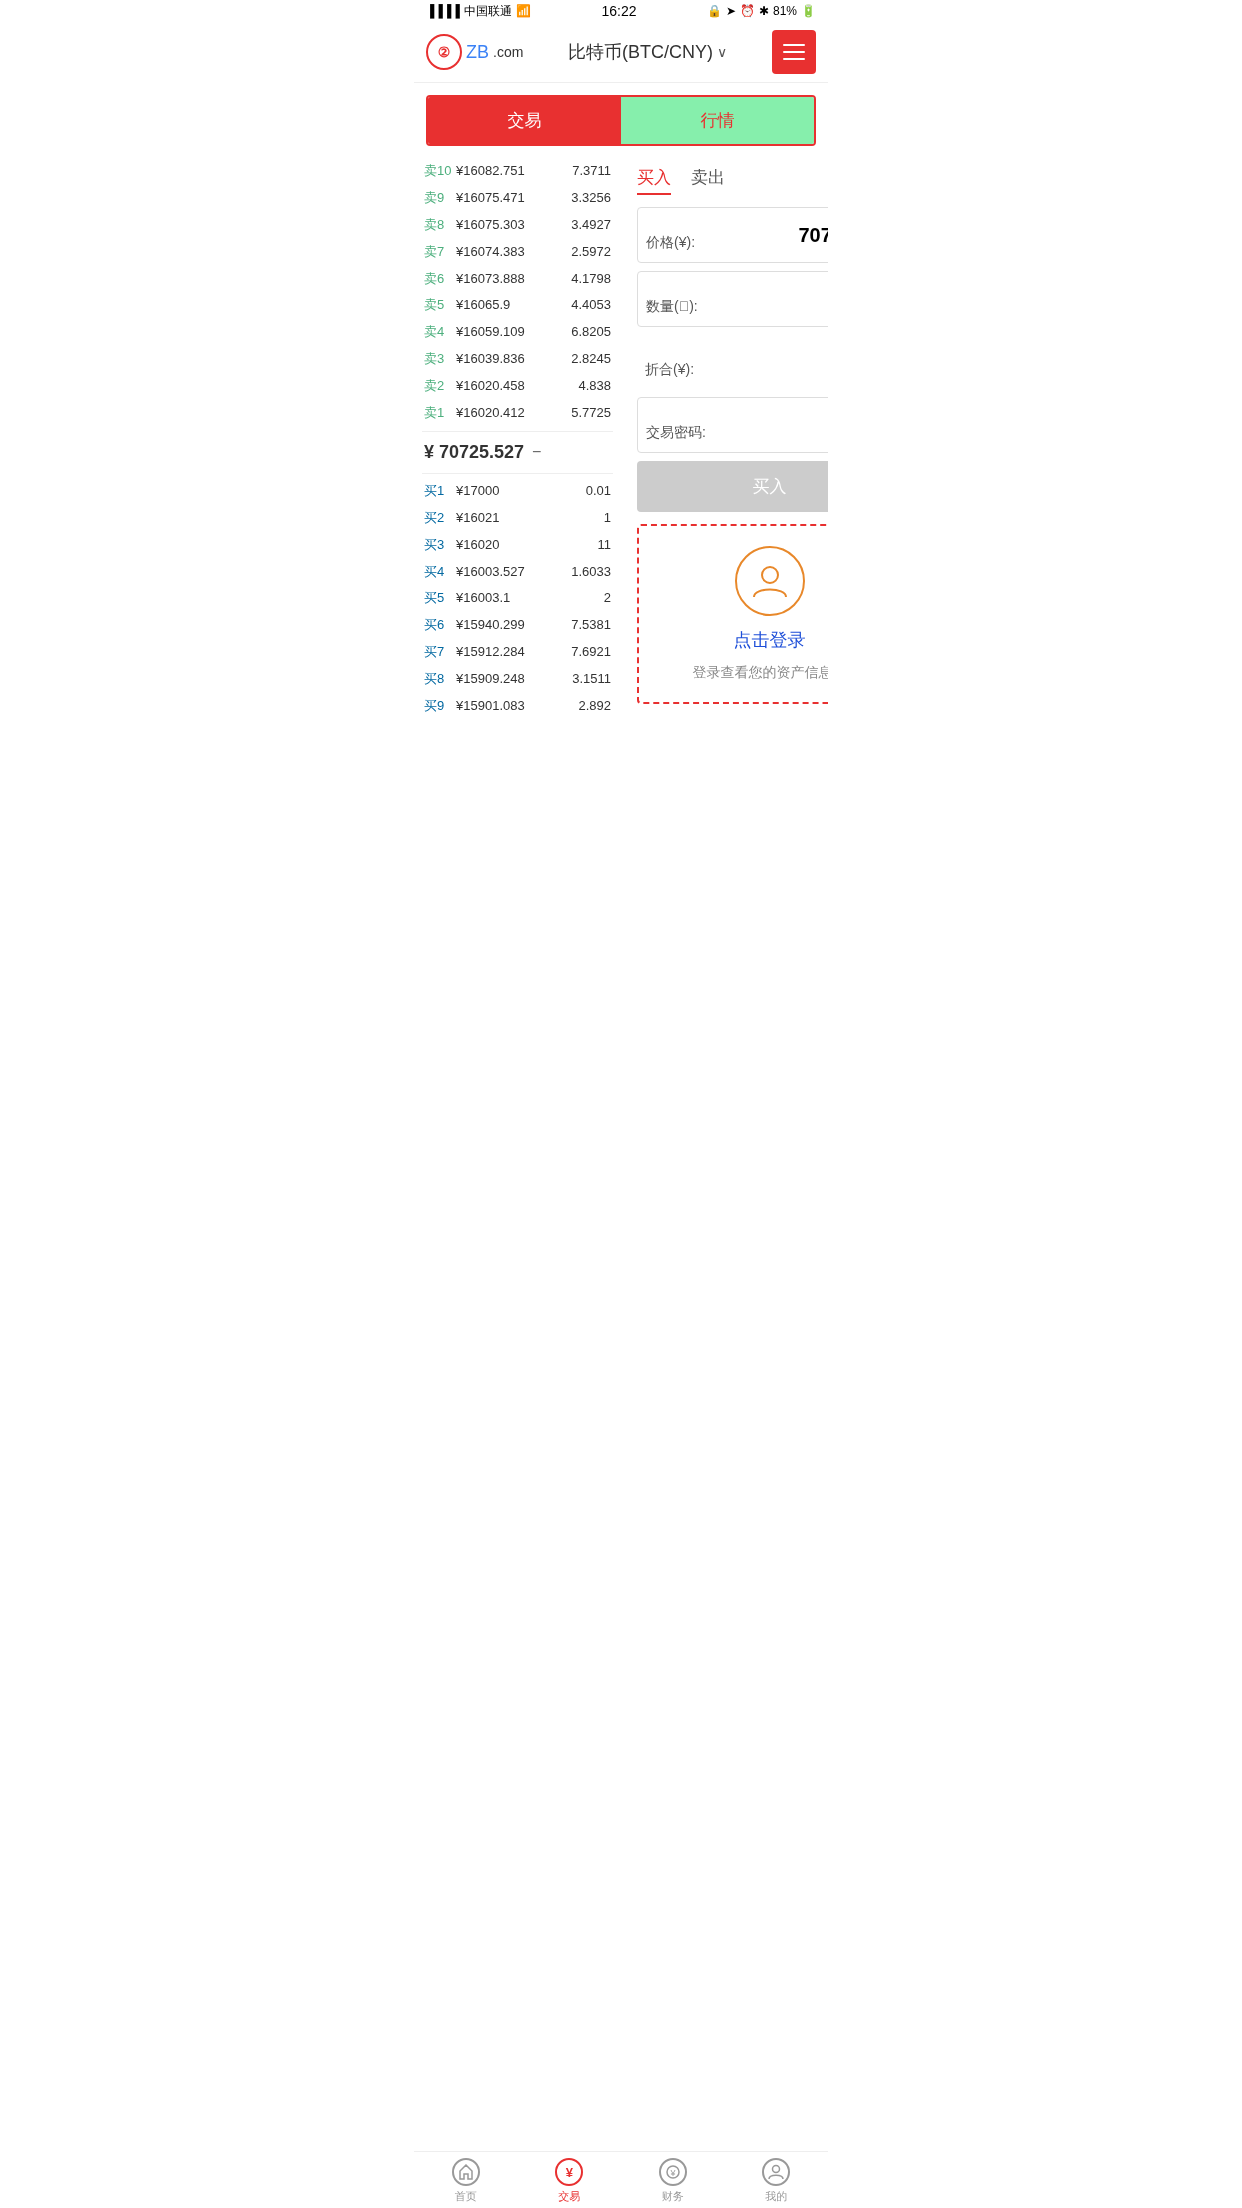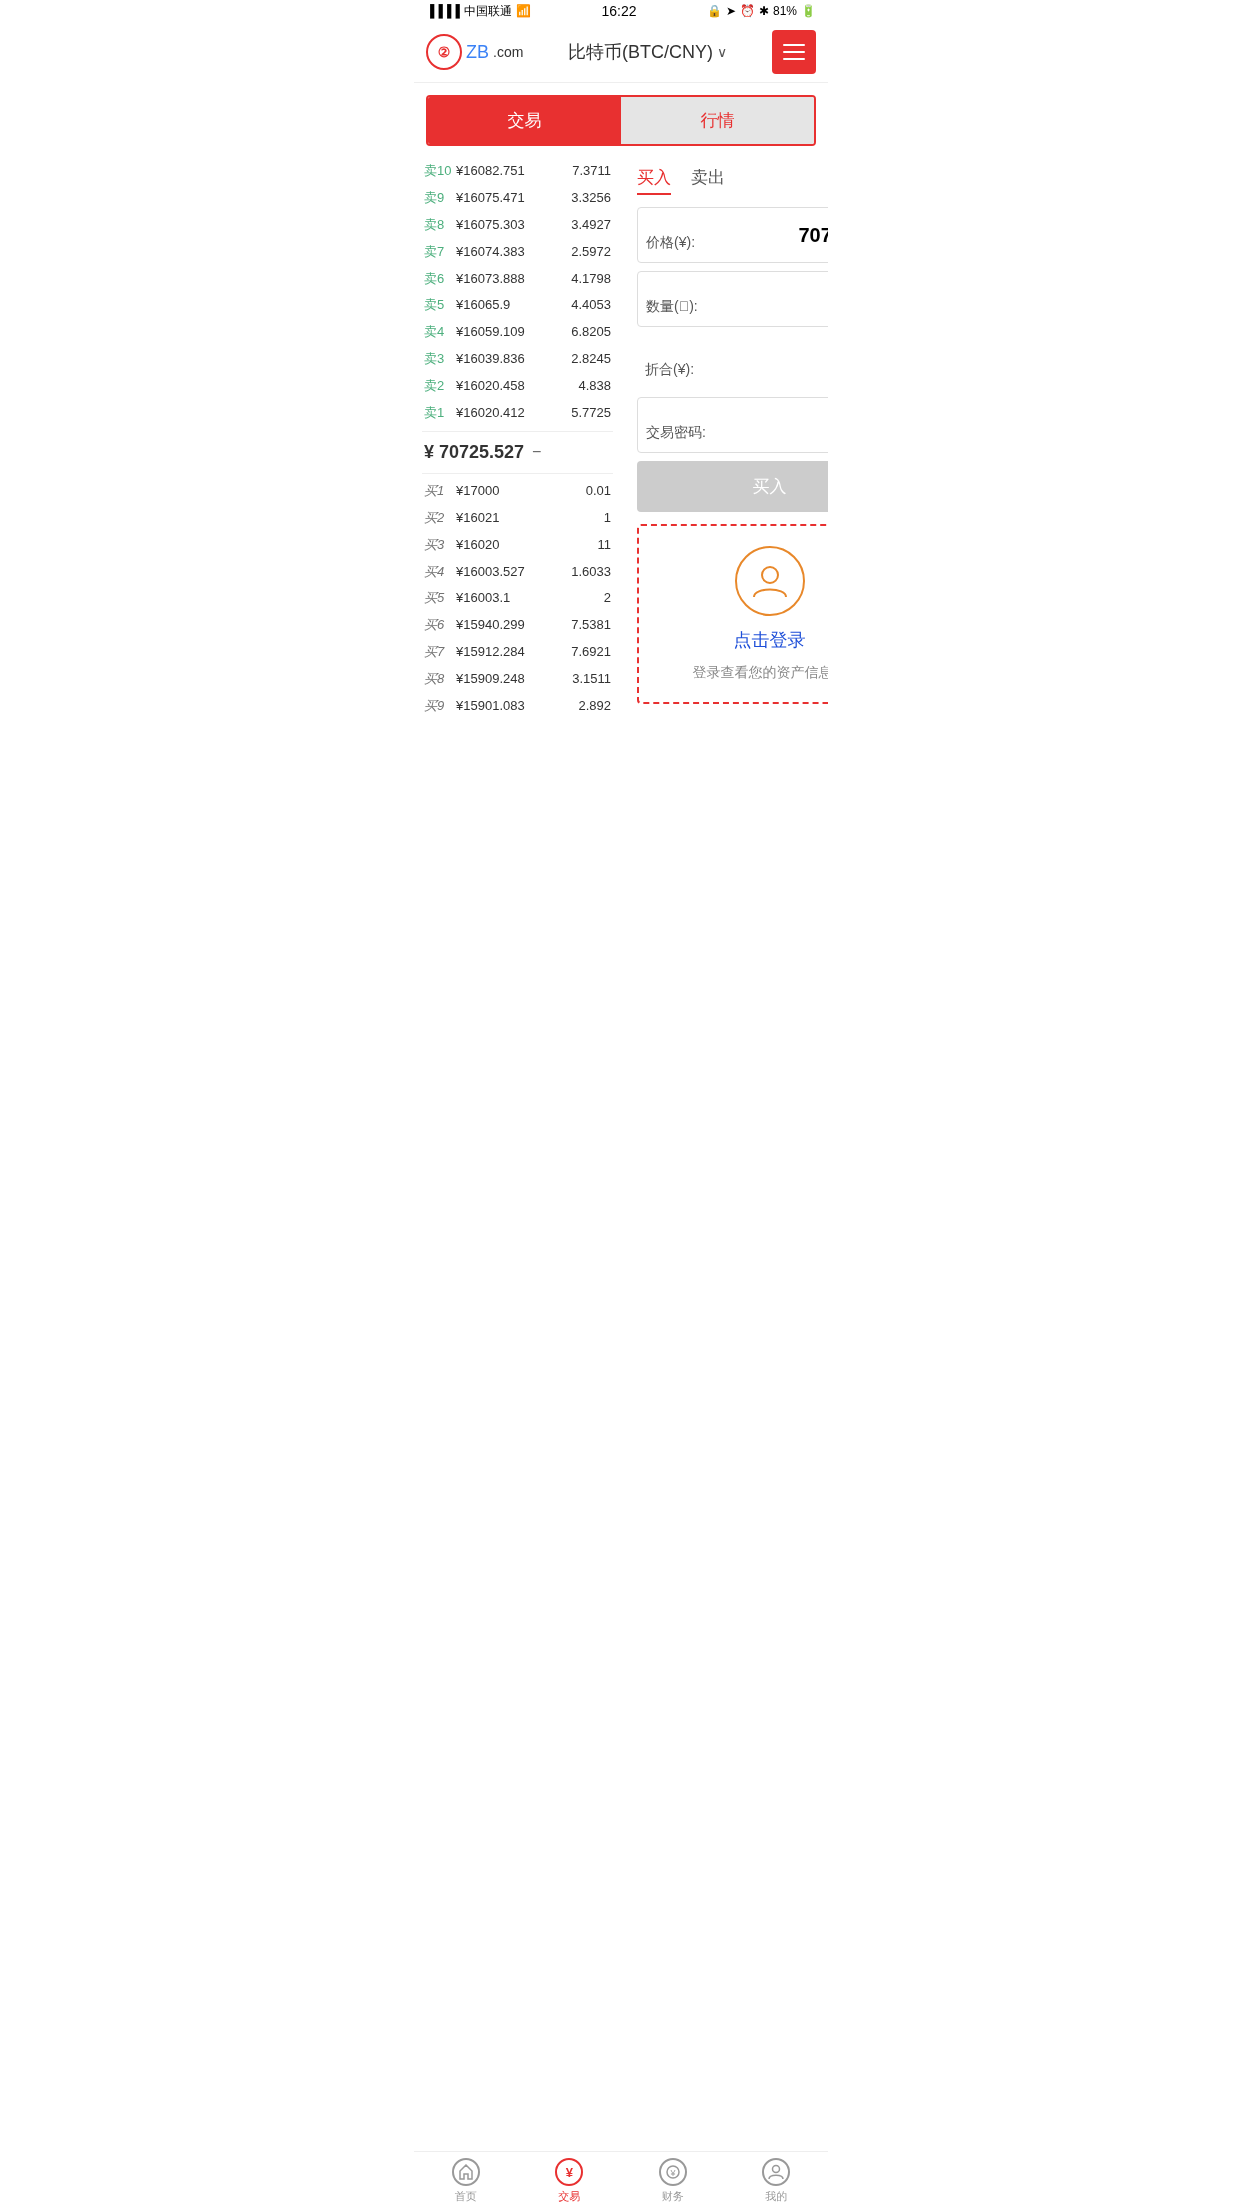--- a/index.html
+++ b/index.html
@@ -85,21 +85,21 @@
       text-align: center;
       padding: 12px;
       font-size: 17px;
       cursor: pointer;
     }
     .tab.active {
       background: #e83030;
       color: #fff;
     }
     .tab.inactive {
-      background: #e5e5e5;
+      background: #86efac;
       color: #e83030;
     }
 
     
     .main-content {
       display: flex;
       gap: 16px;
       padding: 0 8px;
     }
 
@@ -108,21 +108,21 @@
       flex: 0 0 48%;
       font-size: 13px;
     }
     .order-row {
       display: flex;
       justify-content: space-between;
       padding: 5px 2px;
       line-height: 1.3;
     }
     .order-label-sell { color: #4caf7d; font-weight: 500; min-width: 28px; }
-    .order-label-buy { color: #737373; font-weight: 500; min-width: 28px; font-style: italic; }
+    .order-label-buy { color: #0369a1; font-weight: 500; min-width: 28px; }
     .order-price { color: #333; flex: 1; padding-left: 4px; }
     .order-qty { color: #333; text-align: right; }
 
     .price-divider {
       display: flex;
       align-items: center;
       padding: 10px 2px;
       gap: 8px;
       border-top: 1px solid #eee;
       border-bottom: 1px solid #eee;

